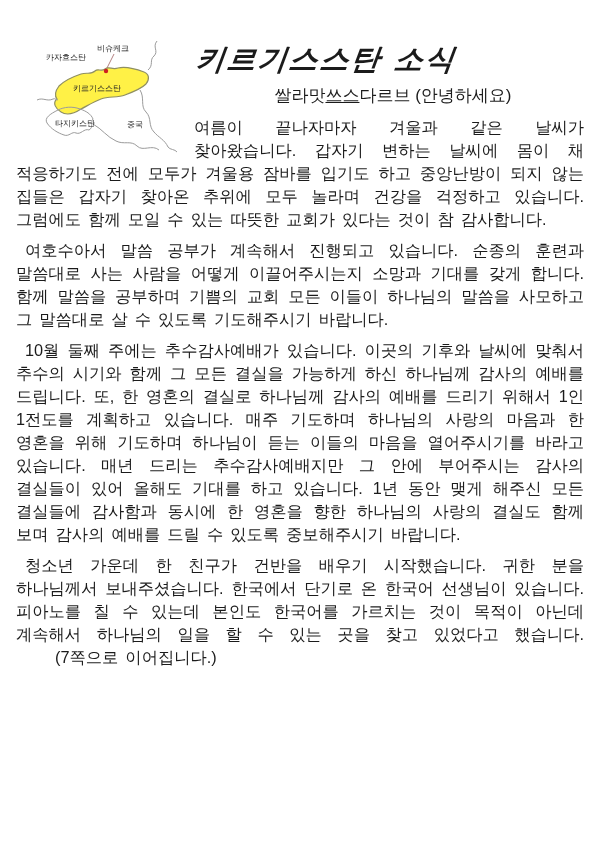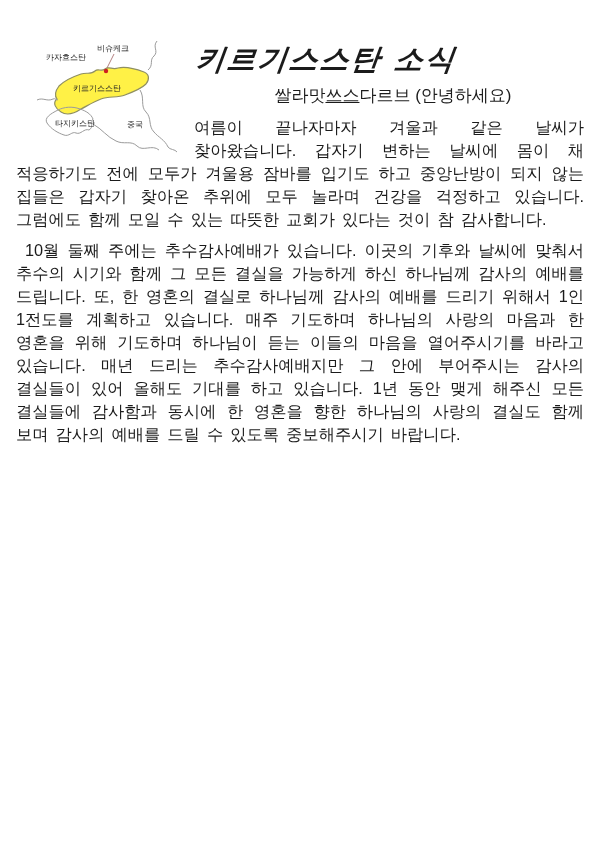--- a/index.html
+++ b/index.html
@@ -95,16 +95,18 @@
         <text class="map-label" x="19" y="86">타지키스탄</text>
         <text class="map-label" x="91" y="87">중국</text>
       </svg>
     </div>
 
     <h1 class="doc-title">키르기스스탄 소식</h1>
 
     <p class="greeting"><span>쌀라맛</span><span class="u">쓰스</span><span>다르브 (안녕하세요)</span></p>
 
     <p class="body-para">여름이 끝나자마자 겨울과 같은 날씨가 찾아왔습니다. 갑자기 변하는 날씨에 몸이 채 적응하기도 전에 모두가 겨울용 잠바를 입기도 하고 중앙난방이 되지 않는 집들은 갑자기 찾아온 추위에 모두 놀라며 건강을 걱정하고 있습니다. 그럼에도 함께 모일 수 있는 따뜻한 교회가 있다는 것이 참 감사합니다.</p>
+    <p class="body-para indented">여호수아서 말씀 공부가 계속해서 진행되고 있습니다. 순종의 훈련과 말씀대로 사는 사람을 어떻게 이끌어주시는지 소망과 기대를 갖게 합니다. 함께 말씀을 공부하며 기쁨의 교회 모든 이들이 하나님의 말씀을 사모하고 그 말씀대로 살 수 있도록 기도해주시기 바랍니다.</p>
     <p class="body-para indented">10월 둘째 주에는 추수감사예배가 있습니다. 이곳의 기후와 날씨에 맞춰서 추수의 시기와 함께 그 모든 결실을 가능하게 하신 하나님께 감사의 예배를 드립니다. 또, 한 영혼의 결실로 하나님께 감사의 예배를 드리기 위해서 1인 1전도를 계획하고 있습니다. 매주 기도하며 하나님의 사랑의 마음과 한 영혼을 위해 기도하며 하나님이 듣는 이들의 마음을 열어주시기를 바라고 있습니다. 매년 드리는 추수감사예배지만 그 안에 부어주시는 감사의 결실들이 있어 올해도 기대를 하고 있습니다. 1년 동안 맺게 해주신 모든 결실들에 감사함과 동시에 한 영혼을 향한 하나님의 사랑의 결실도 함께 보며 감사의 예배를 드릴 수 있도록 중보해주시기 바랍니다.</p>
+    <p class="body-para indented"><span>청소년 가운데 한 친구가 건반을 배우기 시작했습니다. 귀한 분을 하나님께서 보내주셨습니다. 한국에서 단기로 온 한국어 선생님이 있습니다. 피아노를 칠 수 있는데 본인도 한국어를 가르치는 것이 목적이 아닌데 계속해서 하나님의 일을 할 수 있는 곳을 찾고 있었다고 했습니다.</span><span class="continuation">(7쪽으로 이어집니다.)</span></p>
 
   </div>
 </div>
 
 </body></html>

